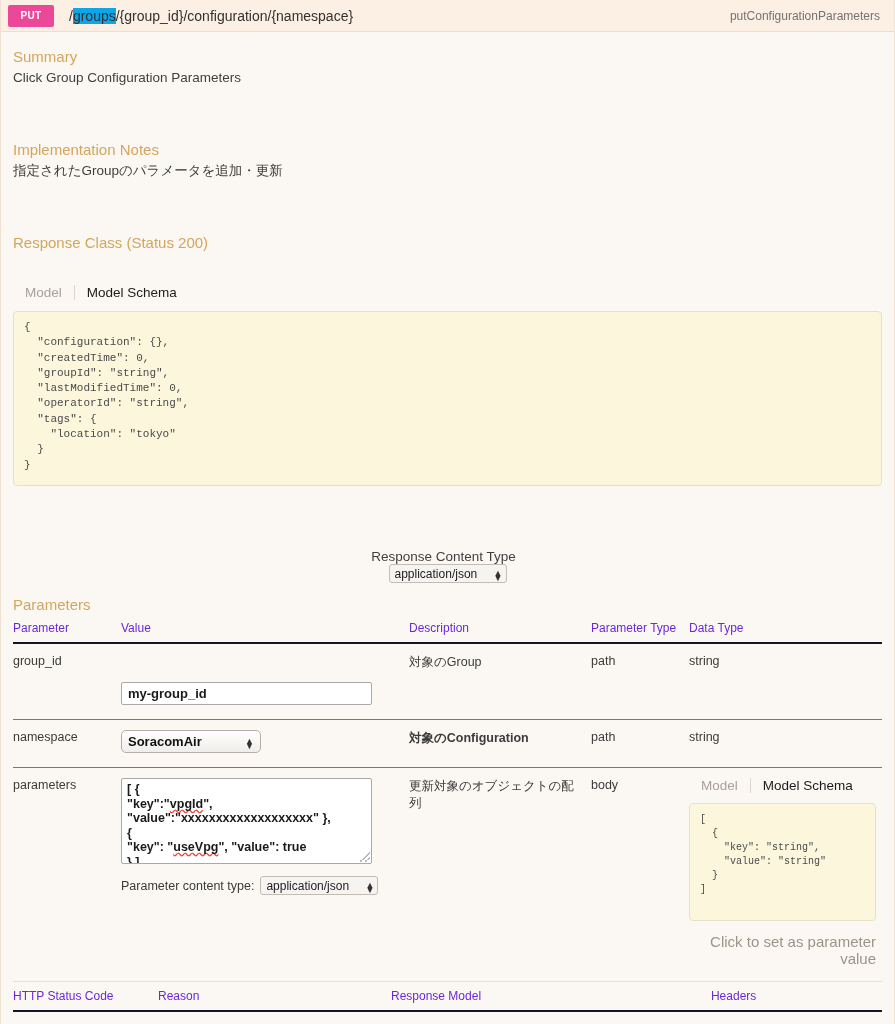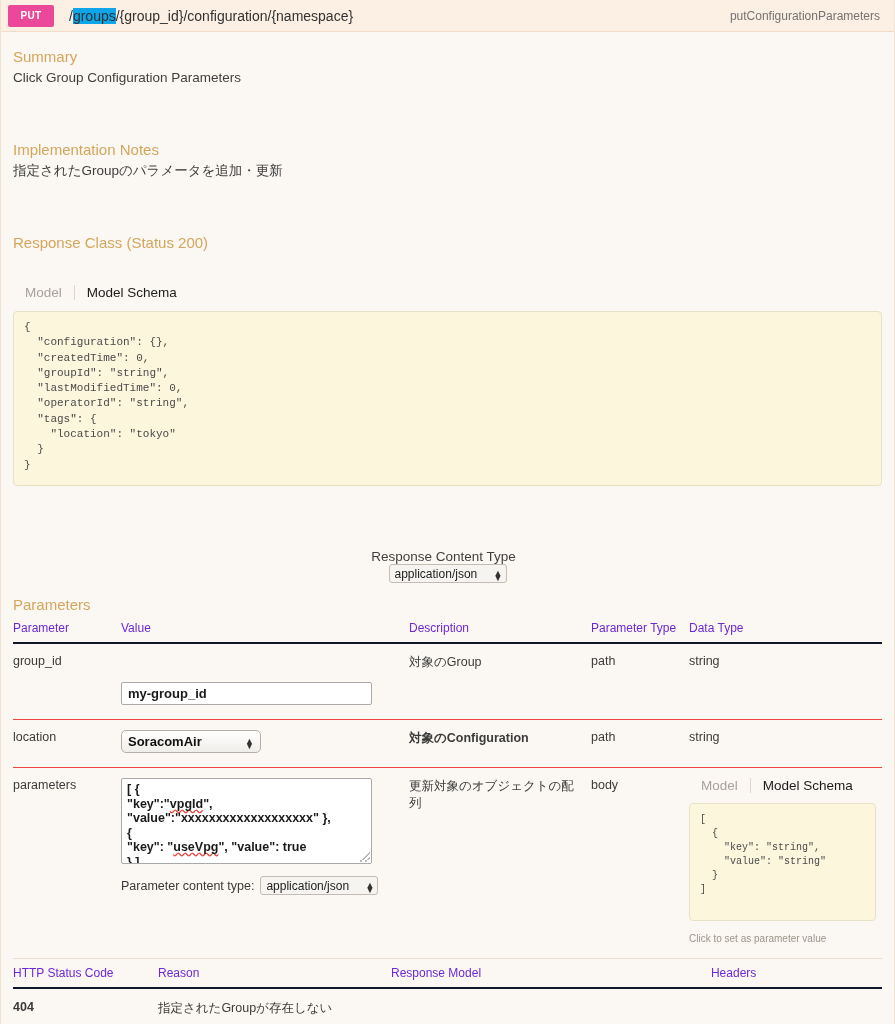--- a/index.html
+++ b/index.html
@@ -222,22 +222,23 @@
   
   .model-signature .schema-tabs { margin-bottom: 5px; }
   .code-block.small {
     font-size: 10px;
     line-height: 14px;
     padding: 9px 10px;
     height: 118px;
   }
   .hint {
     margin-top: 12px;
-    font-size: 10px;
+    font-size: 15px;
     color: #9c9489;
+    text-align: right;
   }
   
   table.responses td { padding: 11px 6px 13px 0; }
   .col-code { width: 145px; }
   .col-reason { width: 233px; }
   .col-rmodel { width: auto; }
   .col-headers { text-align: right; }
   td.code-cell { font-weight: bold; font-family: "Liberation Sans", sans-serif; }
   th.right { text-align: right; }
   .spellerr {
@@ -349,21 +350,21 @@
           <td>group_id</td>
           <td>
             <input class="param-input" type="text" value="my-group_id" style="">
           </td>
           <td>対象のGroup</td>
           <td>path</td>
           <td>string</td>
         </tr>
 
         <tr>
-          <td>location</td>
+          <td>namespace</td>
           <td>
             <span class="select-wrap">
               <select class="big" style="width:140px;">
                 <option>SoracomAir</option>
               </select>
               <span class="arrows" style="right:7px;">
                   <span>▲</span>
                   <span>▼</span>
                 </span>
             </span>

